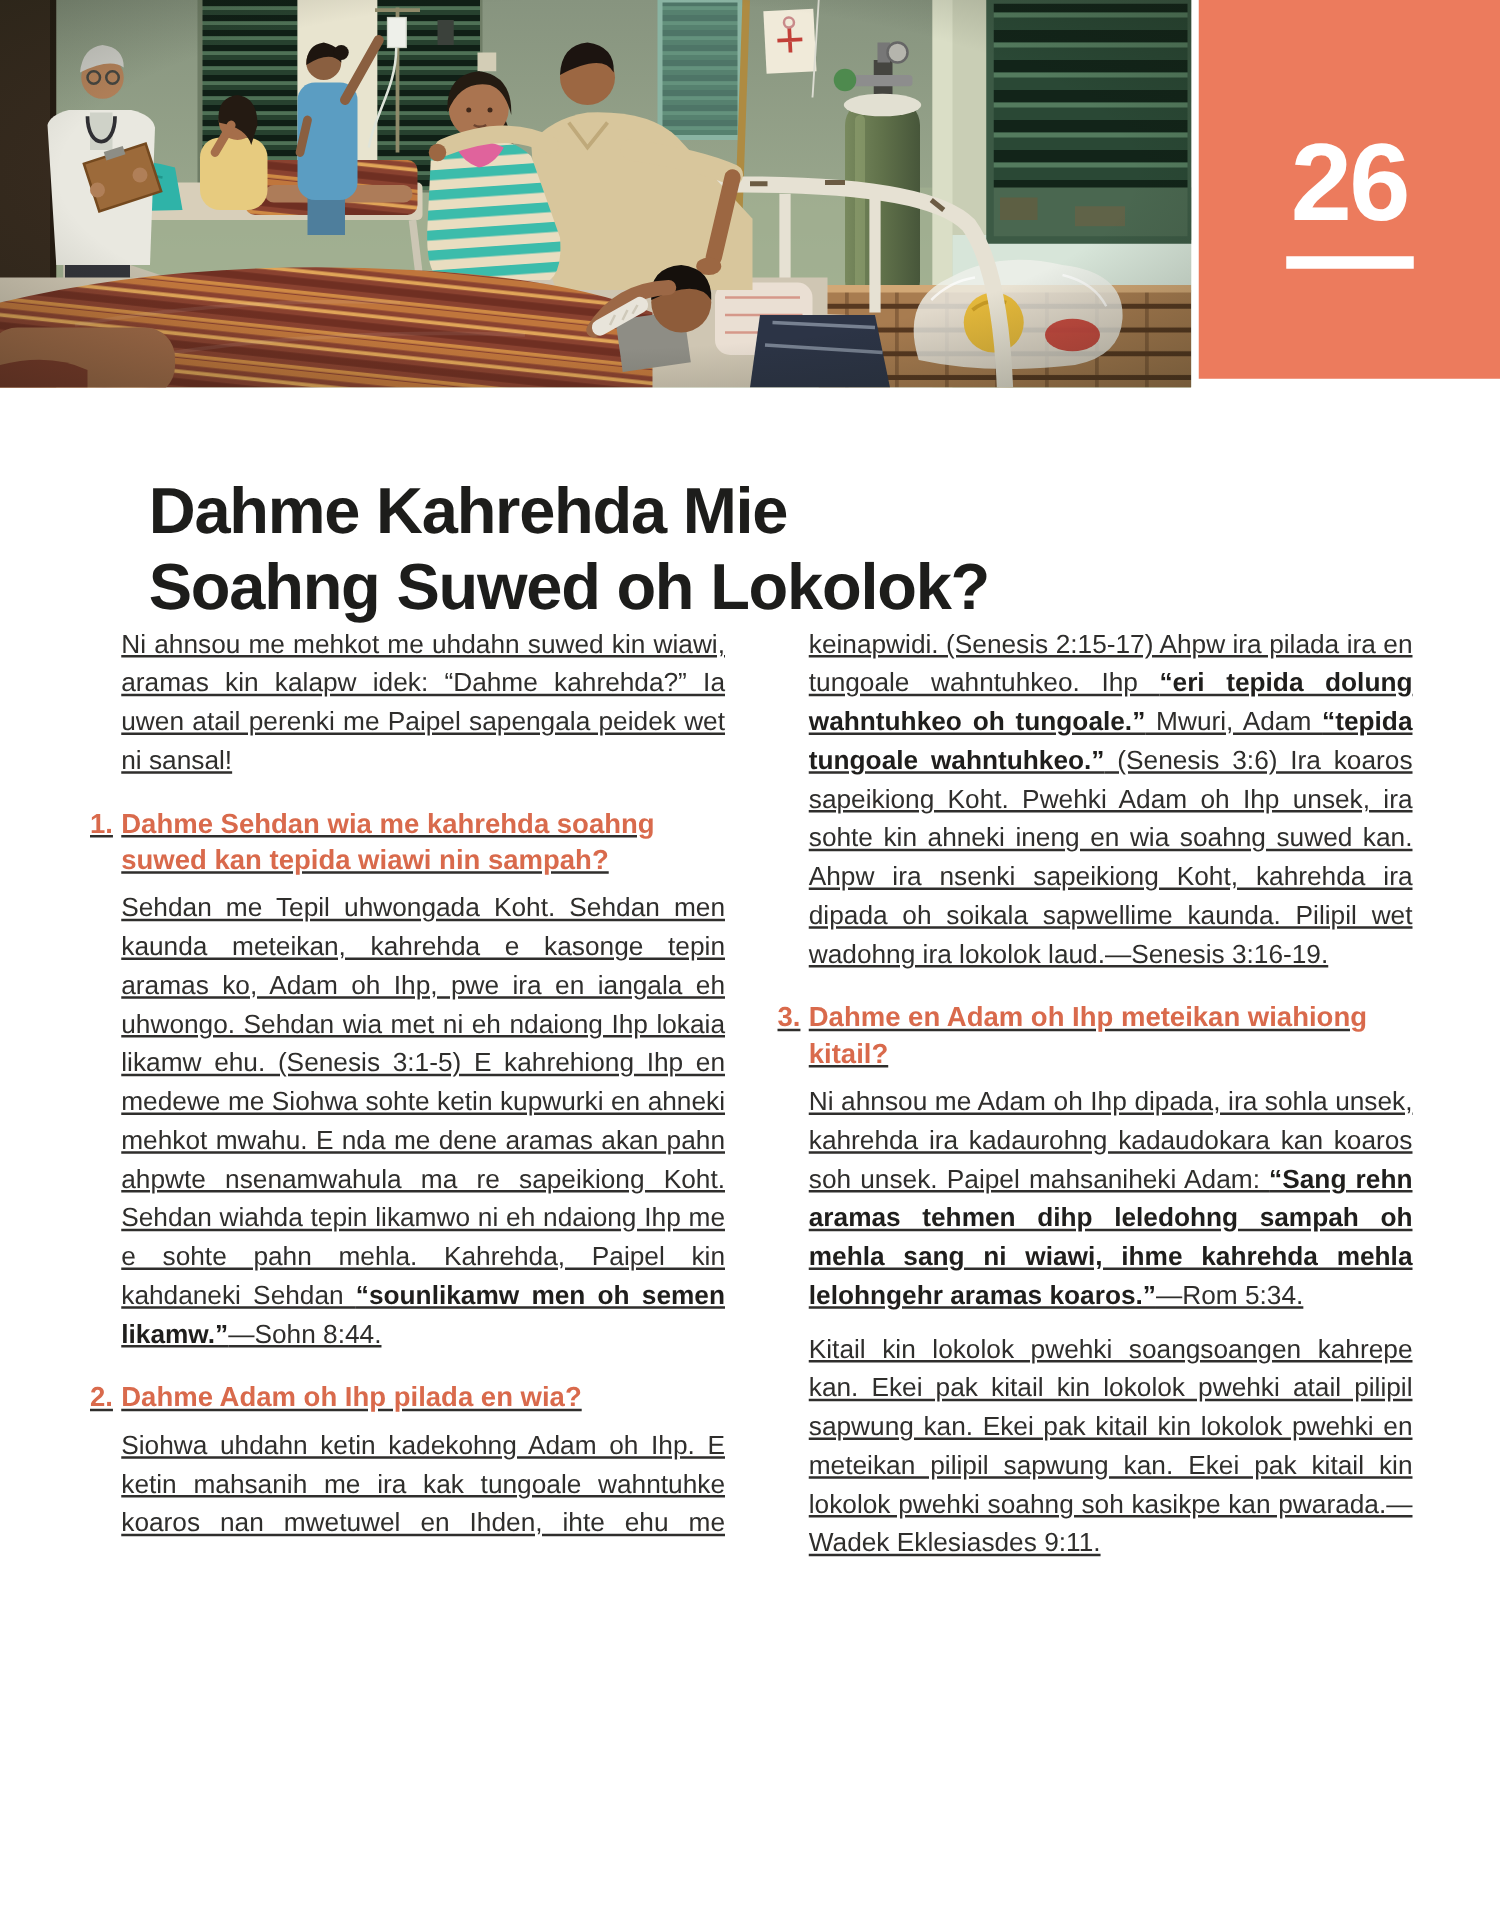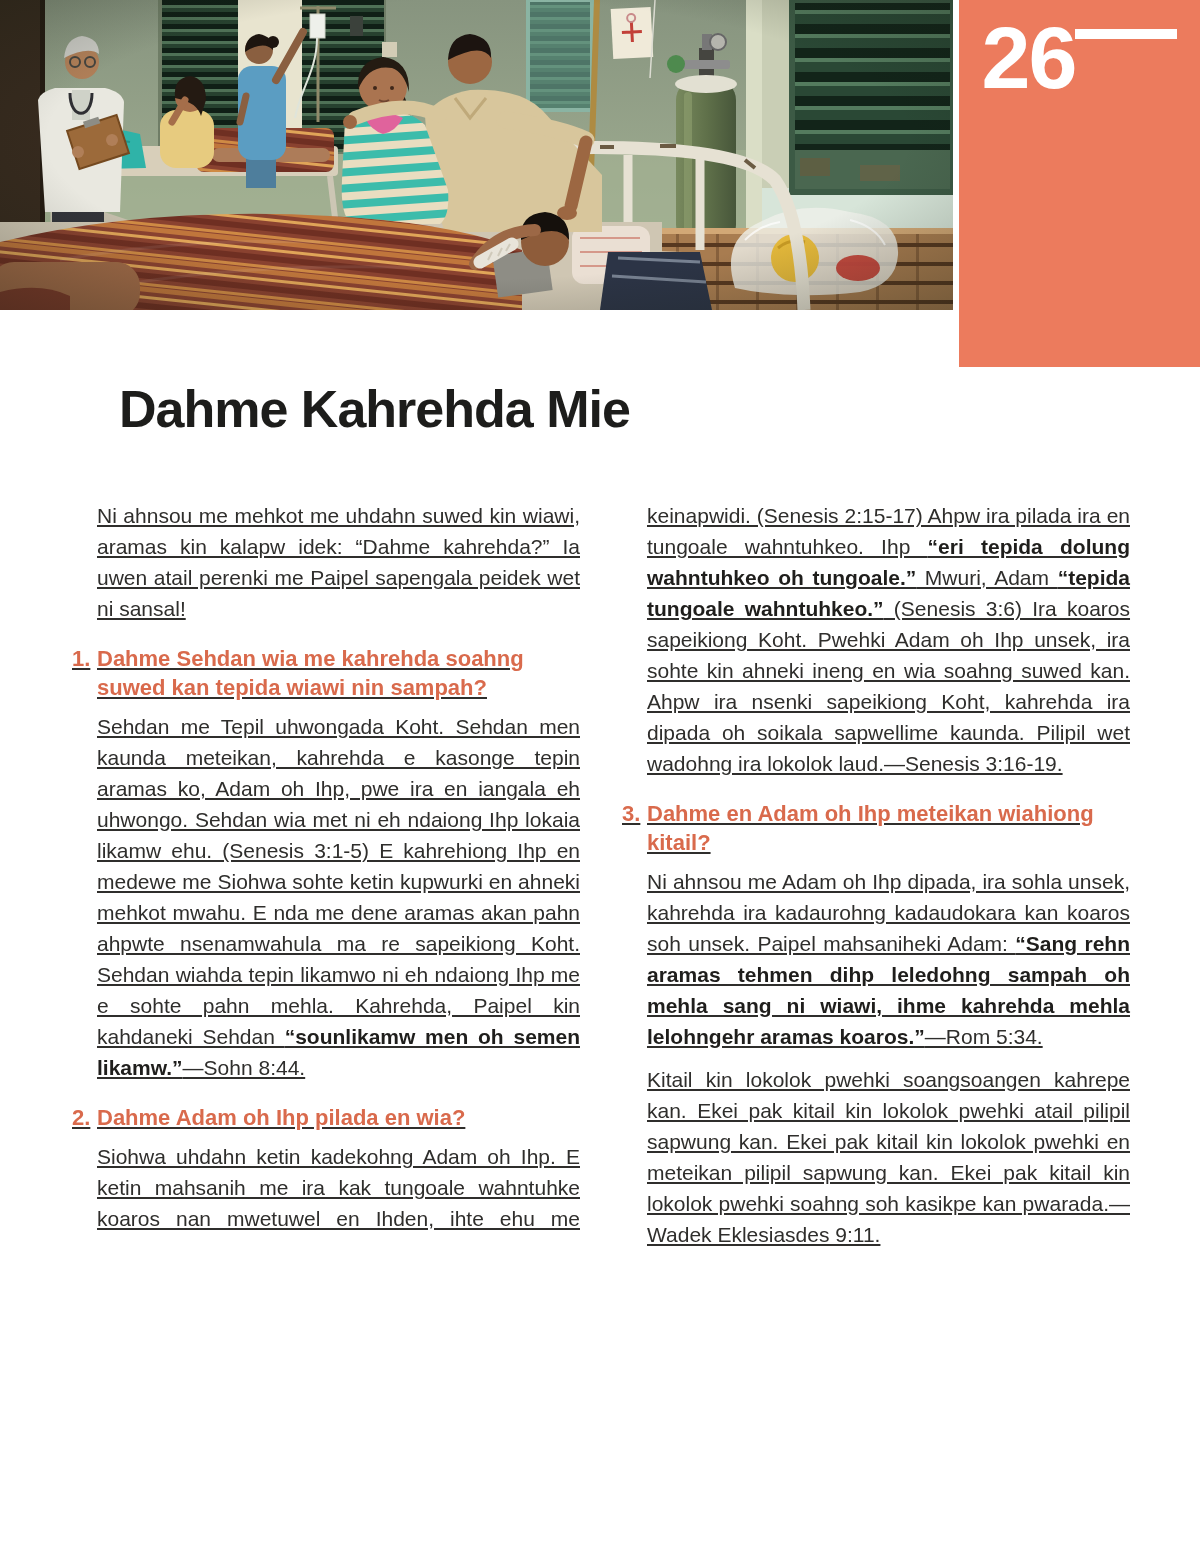--- a/index.html
+++ b/index.html
@@ -4,22 +4,22 @@
 <style>
   html,body{margin:0;padding:0;background:#ffffff;}
   .page{
     position:relative;width:1200px;height:1543px;background:#ffffff;
     font-family:"Liberation Sans","DejaVu Sans",sans-serif;color:#2f2e2c;
     overflow:hidden;
   }
   .hero-photo{position:absolute;left:0;top:0;width:953px;height:310px;overflow:hidden;}
   .hero-photo svg{display:block;width:100%;height:100%;}
   .chapter-badge{
-    position:absolute;left:959px;top:0;width:241px;height:367px;
-    display:flex;align-items:flex-start;justify-content:center;
+    position:absolute;left:959px;top:0;width:241px;height:303px;
+    display:flex;flex-direction:column;align-items:center;justify-content:center;
     padding-top:14px;box-sizing:border-box;
   }
   .chapter-number{
     font-size:88px;font-weight:700;line-height:1;color:#ffffff;letter-spacing:-2px;
   }
   .chapter-underline{width:102px;height:10px;background:#ffffff;margin-top:15px;}
   .page-title{
     position:absolute;left:72px;top:344px;width:900px;
     font-size:52px;line-height:61px;font-weight:700;color:#1d1d1b;letter-spacing:-1px;margin-left:47px;
   }
@@ -265,20 +265,21 @@
     </svg>
   </div>
 
   <div class="chapter-badge" style="background: rgb(236, 123, 93);">
     <div class="chapter-number">26</div>
     <div class="chapter-underline"></div>
   </div>
 
   <h1 class="page-title">
     <span>Dahme Kahrehda Mie</span><br>
+    <span>Soahng Suwed oh Lokolok?</span>
   </h1>
 
   <div class="content">
     <p class="intro-paragraph">Ni ahnsou me mehkot me uhdahn suwed kin wiawi, aramas kin kalapw idek: “Dahme kahrehda?” Ia uwen atail perenki me Paipel sapengala peidek wet ni sansal!</p>
 
     <div class="section-heading" style="color: rgb(217, 106, 76);">
       <span>1.</span>
       <span>Dahme Sehdan wia me kahrehda soahng suwed kan tepida wiawi nin sampah?</span>
     </div>
     <p class="section-paragraph"><span>Sehdan me Tepil uhwongada Koht. Sehdan men kaunda meteikan, kahrehda e kasonge tepin aramas ko, Adam oh Ihp, pwe ira en iangala eh uhwongo. Sehdan wia met ni eh ndaiong Ihp lokaia likamw ehu. (Senesis 3:1-5) E kahrehiong Ihp en medewe me Siohwa sohte ketin kupwurki en ahneki mehkot mwahu. E nda me dene aramas akan pahn ahpwte nsenamwahula ma re sapeikiong Koht. Sehdan wiahda tepin likamwo ni eh ndaiong Ihp me e sohte pahn mehla. Kahrehda, Paipel kin kahdaneki Sehdan </span><b>“sounlikamw men oh semen likamw.”</b><span>—Sohn 8:44.</span></p>

